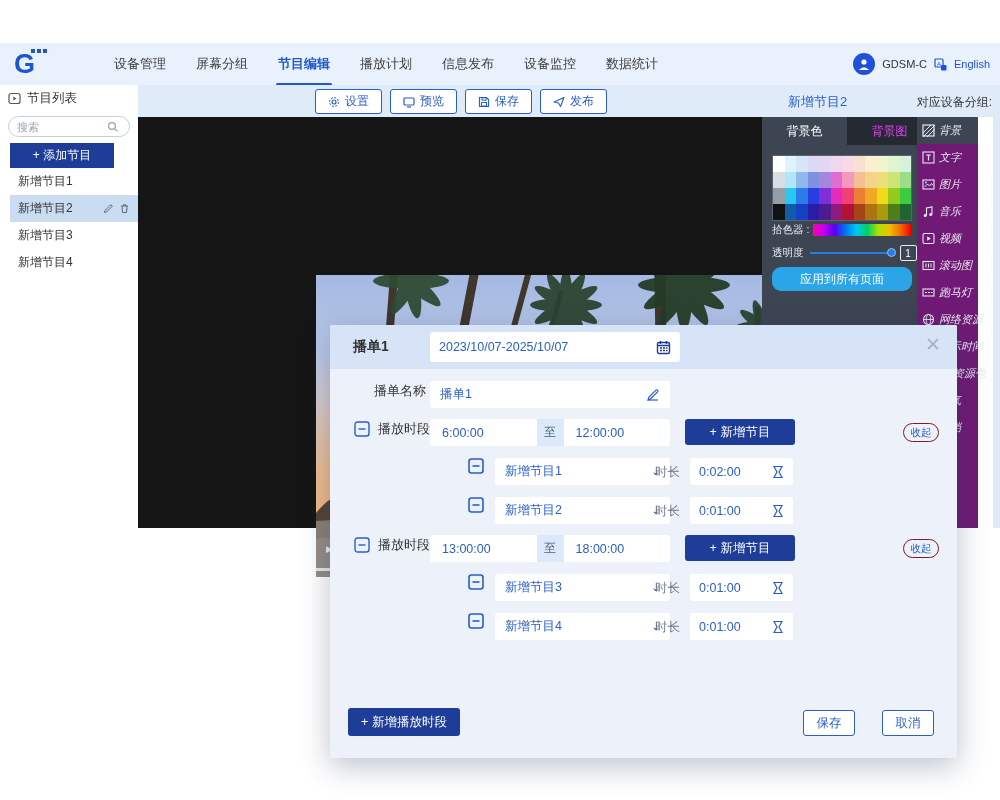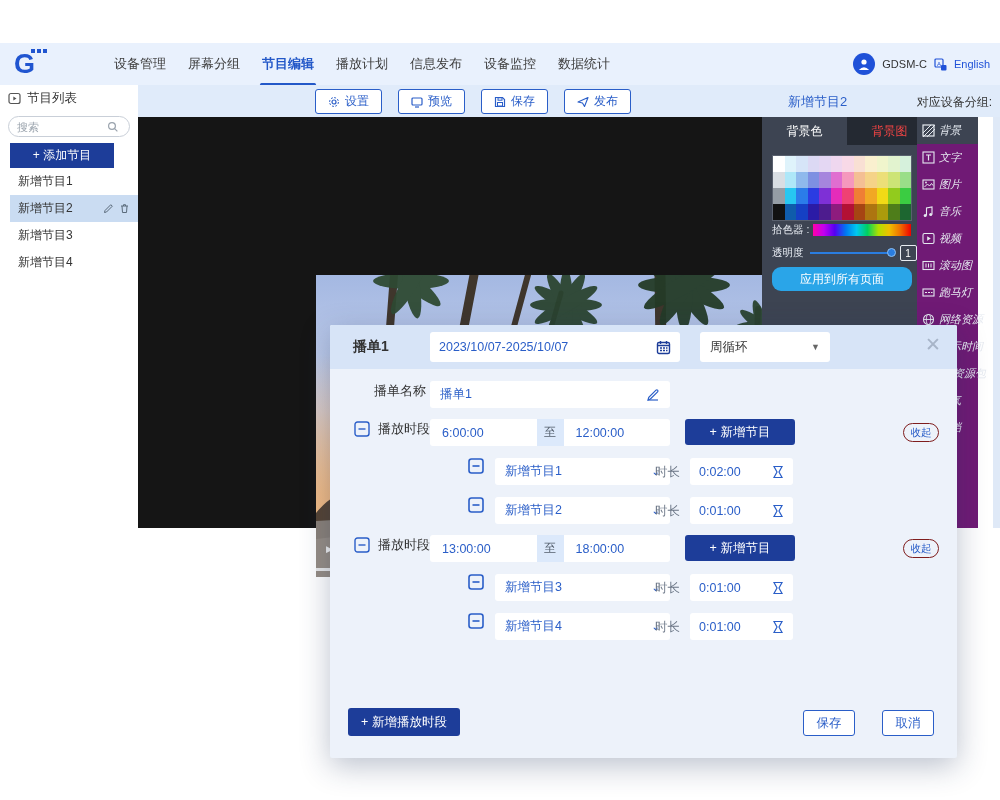--- a/index.html
+++ b/index.html
@@ -7,33 +7,33 @@
     font-family:"Liberation Sans","DejaVu Sans",sans-serif; }
   .page { position:relative; width:1000px; height:800px; background:#fff; }
 
   
   .topbar { position:absolute; left:0; top:43px; width:1000px; height:42px;
     background:#e9f1fd; display:flex; align-items:center; }
   .logo { position:relative; margin-left:14px; width:34px; height:32px; }
   .logo .g { font-size:27px; font-weight:800; color:#2055d0; line-height:32px; letter-spacing:-1px; }
   .logo .dots { position:absolute; top:1px; left:17px; display:flex; gap:2px; }
   .logo .dots i { width:4px; height:4px; background:#2055d0; display:block; }
-  .nav { display:flex; gap:14px; margin-left:62px; }
+  .nav { display:flex; gap:22px; margin-left:62px; }
   .nav-item { position:relative; font-size:13px; color:#3c3c3c; padding:6px 4px; cursor:pointer; white-space:nowrap; }
   .nav-item.active { color:#2358c8; font-weight:bold; }
   .nav-item.active::after { content:""; position:absolute; left:2px; right:2px; bottom:-7px;
     height:3px; background:#2358c8; border-radius:2px; }
   .user-cluster { position:absolute; right:10px; top:0; height:42px; display:flex; align-items:center; gap:7px; }
   .avatar { width:22px; height:22px; border-radius:50%; background:#1f51d8; display:flex; align-items:center; justify-content:center; }
   .user-name { font-size:11px; color:#333; }
   .lang { font-size:11px; color:#1f51d8; }
 
   
   .toolbar { position:absolute; left:138px; top:85px; width:862px; height:32px; background:#e0ebfa; }
-  .tb-buttons { position:absolute; left:177px; top:4px; display:flex; gap:16px; }
+  .tb-buttons { position:absolute; left:177px; top:4px; display:flex; gap:8px; }
   .tb-btn { display:flex; align-items:center; gap:5px; background:#fff; border:1px solid #2a5ec8;
     color:#2a5ec8; font-size:12px; padding:3px 12px; border-radius:3px; cursor:pointer; }
   .tb-program { position:absolute; left:650px; top:8px; font-size:13px; color:#2a5ec8; }
   .tb-group { position:absolute; right:8px; top:9px; font-size:12px; color:#333; }
 
   
   .gutter { position:absolute; left:0; top:117px; width:10px; height:411px; background:#e7f0fb; }
   .sidebar { position:absolute; left:0; top:85px; width:138px; height:443px; background:#fff; }
   .sb-head { height:26px; display:flex; align-items:center; gap:6px; padding-left:8px;
     font-size:12.5px; color:#333; }
@@ -58,21 +58,21 @@
   .vctrl { position:absolute; left:10px; top:268px; display:flex; align-items:center; gap:8px;
     color:#f2f2f2; font-size:10px; }
   .vplay { font-size:9px; }
   .vtrack { position:absolute; left:0; bottom:6px; width:542px; height:3px; background:#555; }
   .vfill { height:3px; background:#e8e8e8; }
 
   
   .rpanel { position:absolute; left:762px; top:117px; width:170px; height:411px; background:#3d4452; }
   .rtabs { display:flex; height:28px; }
   .rtab { flex:1; display:flex; align-items:center; justify-content:center; font-size:12px;
-    color:#ef4444; background:#242932; cursor:pointer; }
+    color:#d946ef; background:#242932; cursor:pointer; }
   .rtab.active { background:#3d4452; color:#fff; }
   .palette { position:absolute; left:10px; top:38px; width:140px; height:66px;
     display:grid; grid-template-columns:repeat(12,1fr); grid-template-rows:repeat(4,1fr);
     border:1px solid #59606e; background:#2f353f; }
   .pal-cell { width:100%; height:100%; cursor:pointer; }
   .picker-row { position:absolute; left:10px; top:106px; display:flex; align-items:center; gap:4px; }
   .picker-label { font-size:10.5px; color:#e6eaf1; }
   .picker-bar { width:98px; height:12px; cursor:pointer; }
   .op-row { position:absolute; left:10px; top:128px; width:150px; display:flex; align-items:center; gap:6px; }
   .op-label { font-size:10.5px; color:#e6eaf1; }
@@ -520,24 +520,20 @@
     <div class="m-head">
       <span class="m-title">播单1</span>
       <div class="m-date">
         <input type="text" value="2023/10/07-2025/10/07" style="">
         <svg width="15" height="15" viewBox="0 0 15 15">
           <rect x="1.5" y="2.5" width="12" height="11" rx="1.5" fill="none" stroke="#1d3d99" stroke-width="1.4"></rect>
           <path d="M4.5 1 v3 M10.5 1 v3 M1.5 5.5 h12" stroke="#1d3d99" stroke-width="1.4"></path>
           <path d="M4 8 h2 M7 8 h2 M10 8 h1.5 M4 10.5 h2 M7 10.5 h2 M10 10.5 h1.5" stroke="#1d3d99" stroke-width="1.3"></path>
         </svg>
       </div>
-      <div class="m-select">
-        <span>周循环</span>
-        <span style="color:#666;font-size:9px;">▼</span>
-      </div>
       <span class="m-close">✕</span>
     </div>
 
     <div class="m-row" style="left:36px; top:57px; width:60px; justify-content:flex-end;">
       <span class="lbl">播单名称</span>
     </div>
     <div class="m-row whitebox name-input" style="top:56px;">
       <span class="blue-txt">播单1</span>
       <svg width="14" height="14" viewBox="0 0 14 14">
         <path d="M2 12 L2.8 9.4 L10 2.2 a1.1 1.1 0 0 1 1.6 1.6 L4.4 11 Z" fill="none" stroke="#2a5ec8" stroke-width="1.2"></path>

